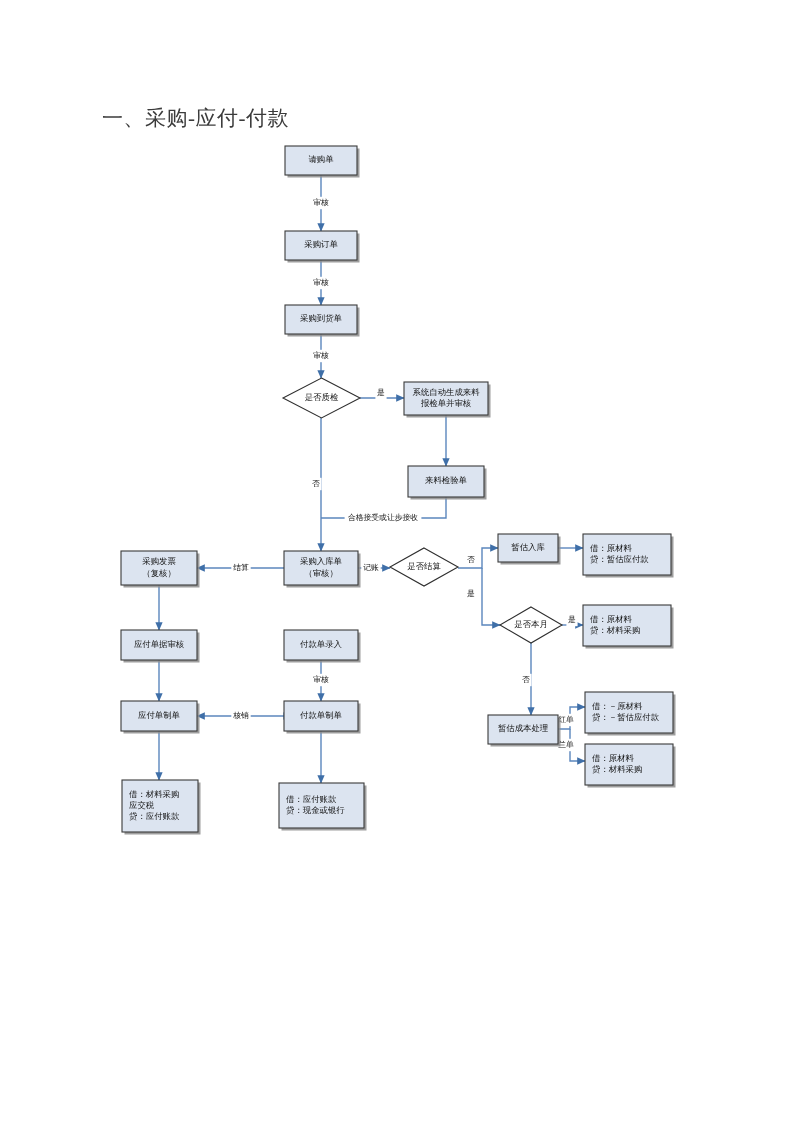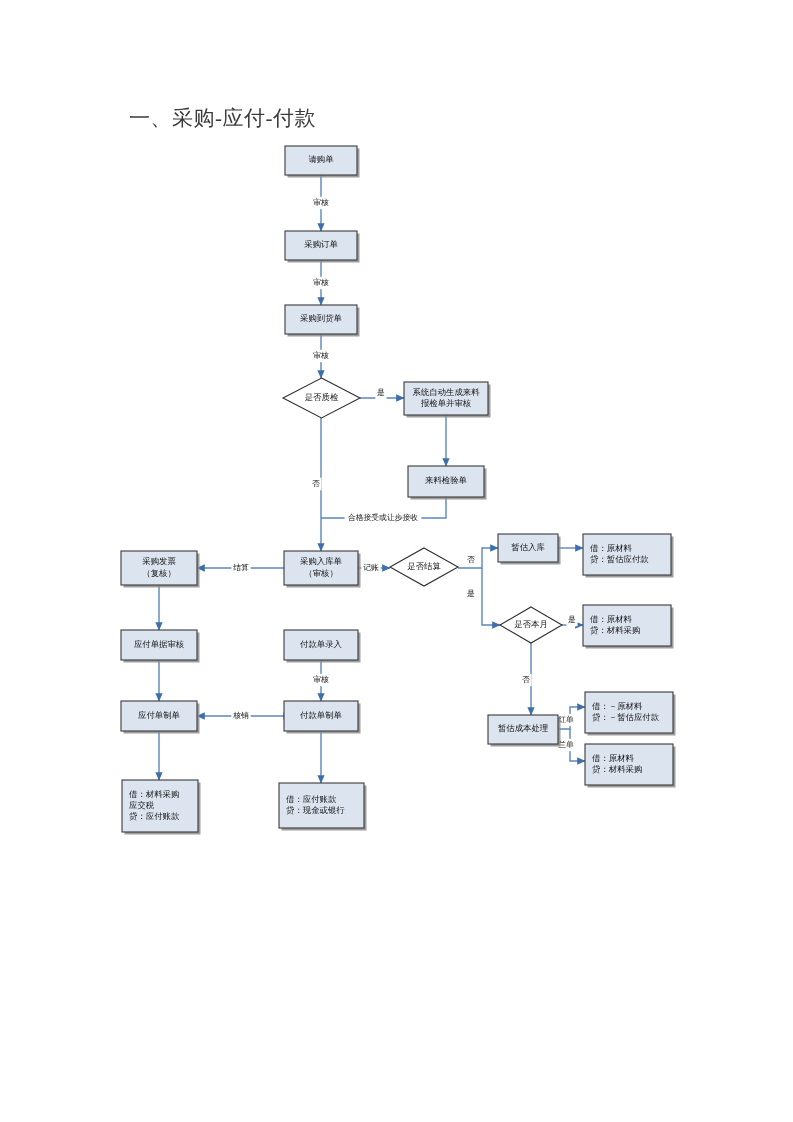--- a/index.html
+++ b/index.html
@@ -16,21 +16,21 @@
     overflow: hidden;
   }
   #page {
     position: relative;
     width: 793px;
     height: 1122px;
     background: #ffffff;
   }
   #page-title {
     position: absolute;
-    left: 129px;
+    left: 102px;
     top: 104px;
     font-family: "Liberation Serif", "DejaVu Serif", serif;
     font-size: 21px;
     line-height: 28px;
     letter-spacing: 0.5px;
     color: #3b3b3b;
     white-space: nowrap;
   }
   #flowchart {
     position: absolute;

